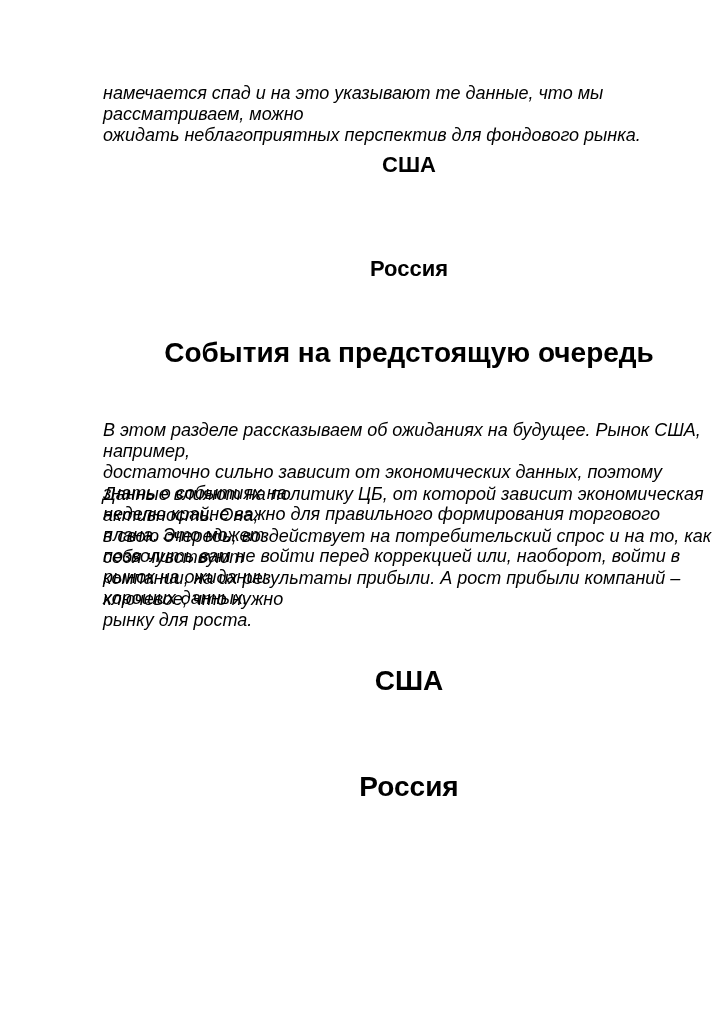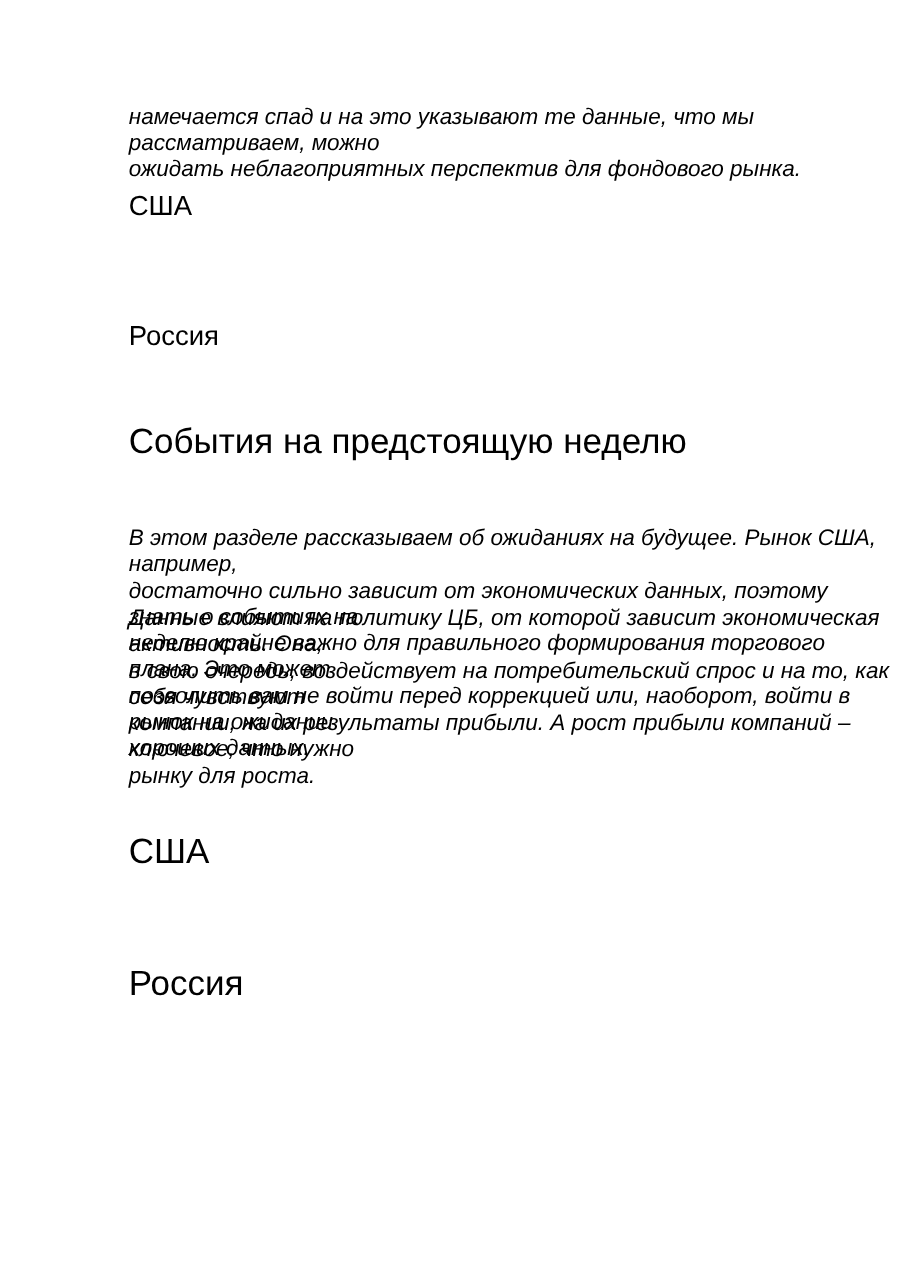--- a/index.html
+++ b/index.html
@@ -26,24 +26,25 @@
   }
   .para {
     font-style: italic;
     font-weight: 400;
     font-size: 18px;
     line-height: 21px;
     white-space: pre-line;
     letter-spacing: 0;
   }
   .heading {
-    font-weight: 400;
+    font-weight: 700;
     font-style: normal;
     line-height: 1.2;
     white-space: nowrap;
+    text-align: center;
   }
   .heading-md { font-size: 22px; }
   .heading-lg { font-size: 28px; }
 
   .pos-intro    { top: 51px; margin-top: 32px;  }
   .pos-usa-1    { top: 152px; }
   .pos-russia-1 { top: 256px; }
   .pos-events   { top: 336px; }
   .pos-para-1   { top: 420px; font-style: italic; }
   .pos-para-2   { top: 484px; }
@@ -55,21 +56,21 @@
 
 <div class="page">
 
   <p class="block para pos-intro">намечается спад и на это указывают те данные, что мы рассматриваем, можно
 ожидать неблагоприятных перспектив для фондового рынка.</p>
 
   <h2 class="block heading heading-md pos-usa-1">США</h2>
 
   <h2 class="block heading heading-md pos-russia-1">Россия</h2>
 
-  <h1 class="block heading heading-lg pos-events">События на предстоящую неделю</h1>
+  <h1 class="block heading heading-lg pos-events">События на предстоящую очередь</h1>
 
   <p class="block para pos-para-1">В этом разделе рассказываем об ожиданиях на будущее. Рынок США, например,
 достаточно сильно зависит от экономических данных, поэтому знать о событиях на
 неделю крайне важно для правильного формирования торгового плана. Это может
 позволить вам не войти перед коррекцией или, наоборот, войти в рынок на ожидании
 хороших данных.</p>
 
   <p class="block para pos-para-2">Данные влияют на политику ЦБ, от которой зависит экономическая активность. Она,
 в свою очередь, воздействует на потребительский спрос и на то, как себя чувствуют
 компании, на их результаты прибыли. А рост прибыли компаний – ключевое, что нужно

